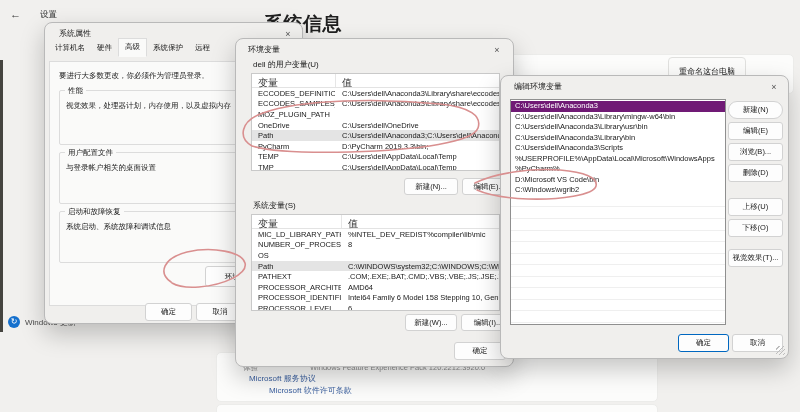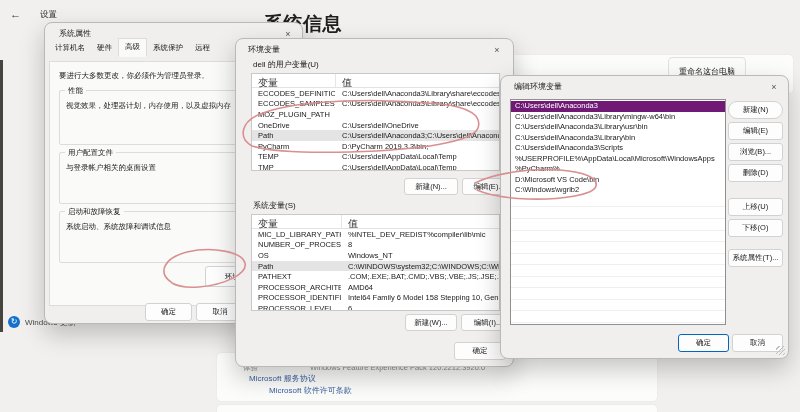--- a/index.html
+++ b/index.html
@@ -177,21 +177,20 @@
           <div class="tr">
             <div class="td tdn">MIC_LD_LIBRARY_PATH</div>
             <div class="td tdv">%INTEL_DEV_REDIST%compiler\lib\mic</div>
           </div>
           <div class="tr">
             <div class="td tdn">NUMBER_OF_PROCESSORS</div>
             <div class="td tdv">8</div>
           </div>
           <div class="tr">
             <div class="td tdn">OS</div>
-            <div class="td tdv">Windows_NT</div>
           </div>
           <div class="tr trsel">
             <div class="td tdn">Path</div>
             <div class="td tdv">C:\WINDOWS\system32;C:\WINDOWS;C:\WINDOW</div>
           </div>
           <div class="tr">
             <div class="td tdn">PATHEXT</div>
             <div class="td tdv">.COM;.EXE;.BAT;.CMD;.VBS;.VBE;.JS;.JSE;.WSF;.WSH;</div>
           </div>
           <div class="tr">
@@ -241,21 +240,21 @@
         <div class="lrow lempty"></div>
         <div class="lrow lempty"></div>
       </div>
 
     <div class="btn" style="left:227px;top:25px;width:53px;height:16px;border-radius:9px;">新建(N)</div>
     <div class="btn" style="left:227px;top:46px;width:53px;height:16px;">编辑(E)</div>
     <div class="btn" style="left:227px;top:67px;width:53px;height:16px;">浏览(B)...</div>
     <div class="btn" style="left:227px;top:88px;width:53px;height:16px;">删除(D)</div>
     <div class="btn" style="left:227px;top:122px;width:53px;height:16px;">上移(U)</div>
     <div class="btn" style="left:227px;top:143px;width:53px;height:16px;">下移(O)</div>
-    <div class="btn" style="left:227px;top:173px;width:53px;height:16px;">系统属性(T)...</div>
+    <div class="btn" style="left:227px;top:173px;width:53px;height:16px;">视觉效果(T)...</div>
 
     <div class="btn accent" style="left:177px;top:258px;width:49px;height:16px;">确定</div>
     <div class="btn" style="left:231px;top:258px;width:49px;height:16px;">取消</div>
     <div class="grip"></div>
   </div>
 
   <svg class="pen" width="800" height="412" viewBox="0 0 800 412">
     <path d="M 171 282 C 158 273 163 258 187 252 C 213 246 242 252 245 263 C 248 274 224 285 199 287 C 185 288 177 286 172 283" fill="none" stroke="#d98f8f" stroke-width="1.6" stroke-linecap="round"></path>
     <path d="M 252 146 C 238 138 240 121 263 113 C 301 99 381 98 440 104 C 470 107 482 116 478 128 C 473 142 420 150 350 152 C 305 153 268 151 252 146" fill="none" stroke="#d98f8f" stroke-width="1.6" stroke-linecap="round"></path>
     <path d="M 475 183 C 495 173 530 168 560 170 C 585 172 598 178 596 186 C 594 195 560 200 528 199 C 505 198 488 195 477 190" fill="none" stroke="#d98f8f" stroke-width="1.6" stroke-linecap="round"></path>

